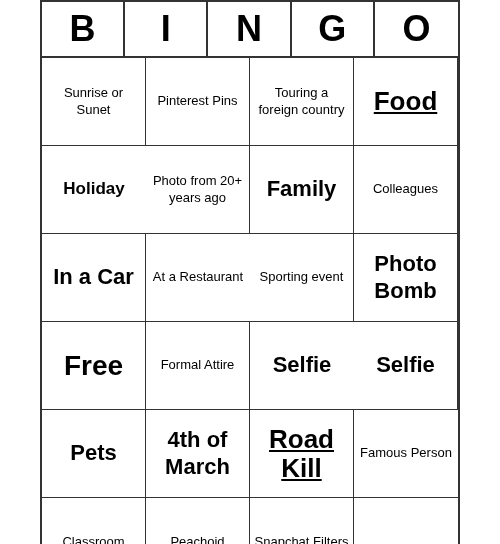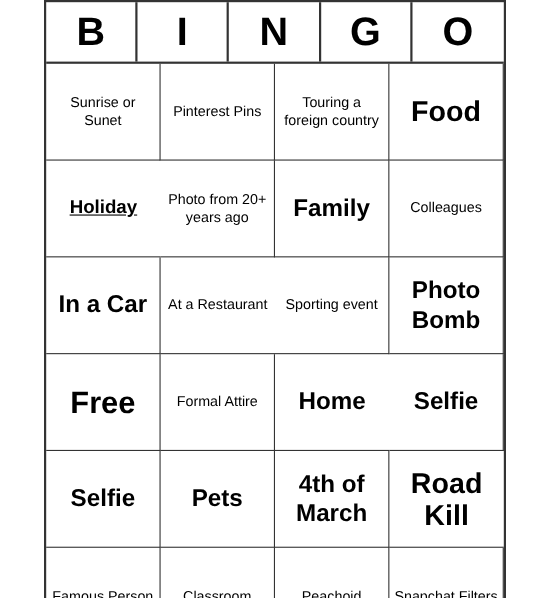--- a/index.html
+++ b/index.html
@@ -75,27 +75,27 @@
     .large-text {
       font-size: 22px;
       font-weight: bold;
       line-height: 1.2;
     }
 
     .xlarge-text {
       font-size: 26px;
       font-weight: bold;
       line-height: 1.1;
+      text-decoration: underline;
     }
 
     .medium-text {
       font-size: 17px;
       font-weight: bold;
       line-height: 1.2;
-      text-decoration: underline;
     }
 
     .free-text {
       font-size: 28px;
       font-weight: bold;
     }
   </style>
 </head>
 <body>
 
@@ -144,23 +144,20 @@
       <div class="bingo-cell">
         <span class="cell-text large-text">Photo Bomb</span>
       </div>
       <div class="bingo-cell">
         <span class="cell-text free-text">Free</span>
       </div>
       <div class="bingo-cell">
         <span class="cell-text">Formal Attire</span>
       </div>
       <div class="bingo-cell">
-        <span class="cell-text large-text">Home</span>
-      </div>
-      <div class="bingo-cell">
         <span class="cell-text large-text">Selfie</span>
       </div>
       <div class="bingo-cell">
         <span class="cell-text large-text">Selfie</span>
       </div>
       <div class="bingo-cell">
         <span class="cell-text large-text">Pets</span>
       </div>
       <div class="bingo-cell">
         <span class="cell-text large-text">4th of March</span>

